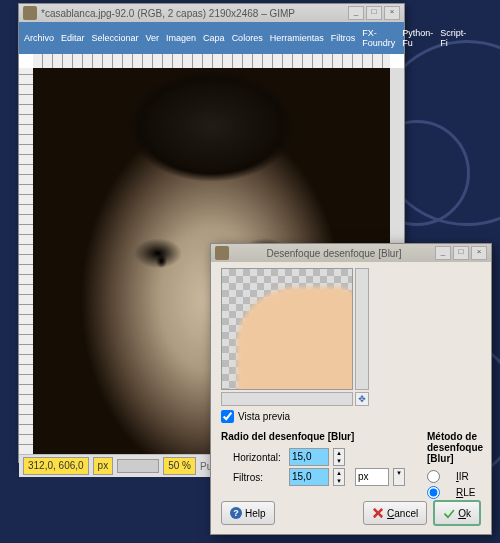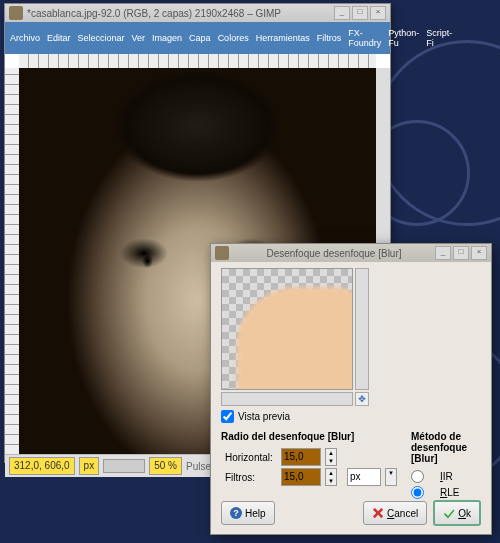--- a/index.html
+++ b/index.html
@@ -1,20 +1,20 @@
 <!DOCTYPE html>
 <html><head>
 <meta charset="utf-8">
 <style>
 body{margin:0;width:500px;height:543px;background:#1a2850;font-family:sans-serif;font-size:11px;overflow:hidden;position:relative}
 .swirl{position:absolute;border:3px solid #3a4978;border-radius:50%}
 .sw1{width:180px;height:180px;right:-60px;top:40px}
 .sw2{width:100px;height:100px;right:30px;top:120px}
 .sw3{width:140px;height:140px;right:-20px;bottom:60px}
-.mainwin{position:absolute;left:4px;top:3px;width:385px;height:458px;background:#e8e8e8;border:1px solid #888;box-shadow:2px 2px 8px rgba(0,0,0,.4)}
+.mainwin{position:absolute;left:18px;top:3px;width:385px;height:458px;background:#e8e8e8;border:1px solid #888;box-shadow:2px 2px 8px rgba(0,0,0,.4)}
 .titlebar{height:18px;background:linear-gradient(#d8d8d8,#c8c8c8);display:flex;align-items:center;padding:0 4px;font-size:10px;color:#555}
 .titlebar .gimp{width:14px;height:14px;background:#8a7a5a;border-radius:2px;margin-right:4px}
 .titlebar .wbtns{margin-left:auto;display:flex;gap:2px}
 .titlebar .wbtn{width:14px;height:12px;background:#ddd;border:1px solid #aaa;font-size:8px;text-align:center;line-height:10px}
 .menubar{height:32px;background:#4a7fb8;display:flex;align-items:center;padding:0 2px;gap:1px}
 .menubar span{color:#fff;font-size:9px;padding:1px 3px;cursor:pointer}
 .imgarea{position:relative;background:#fff;height:400px}
 .ruler-h{position:absolute;top:0;left:14px;right:14px;height:14px;background:repeating-linear-gradient(90deg,#eee,#eee 9px,#999 9px,#999 10px);border-bottom:1px solid #999}
 .ruler-v{position:absolute;top:14px;left:0;bottom:0;width:14px;background:repeating-linear-gradient(0deg,#eee,#eee 9px,#999 9px,#999 10px);border-right:1px solid #999}
 .canvas{position:absolute;left:14px;top:14px;right:14px;bottom:0;background:#050505;overflow:hidden}
@@ -40,23 +40,23 @@
 .pvscroll{width:12px;background:#ddd;border:1px solid #aaa}
 .pvrow{display:flex;gap:2px;margin-top:2px}
 .pvrow .hsc{height:12px;width:130px;background:#ddd;border:1px solid #aaa}
 .pvrow .nav{width:12px;height:12px;border:1px solid #aaa;background:#eee;text-align:center;font-size:9px;color:#36a;line-height:12px}
 .chk{display:flex;align-items:center;gap:4px;margin:4px 0 8px;font-size:10px}
 .chk input{margin:0}
 .section{display:flex;gap:10px;font-size:10px}
 .col1{flex:1}
 .col2{flex:1}
 .shead{font-weight:bold;margin-bottom:6px}
-.frow{display:flex;align-items:center;gap:4px;margin:2px 4px}
+.frow{display:flex;align-items:center;gap:4px;margin:2px 12px}
 .frow label{width:52px;text-align:left}
-.spin{width:34px;height:16px;border:1px solid #999;background:#a16207;padding:0 2px;line-height:16px}
+.spin{width:34px;height:16px;border:1px solid #999;background:#7dd3fc;padding:0 2px;line-height:16px}
 .spinbtn{width:10px;height:16px;border:1px solid #999;background:#eee;font-size:7px;text-align:center;line-height:8px}
 .unit{width:28px;height:16px;border:1px solid #999;background:#fff;padding:0 2px;line-height:16px;margin-left:6px}
 .radio{display:flex;align-items:center;gap:16px;margin:3px 0}
 .radio input{margin:0}
 .btnrow{position:absolute;bottom:8px;left:10px;right:10px;display:flex;align-items:center;gap:6px}
 .btnrow .spacer{flex:1}
 .btn{height:22px;padding:0 8px;border:1px solid #999;background:linear-gradient(#f5f5f5,#ddd);display:flex;align-items:center;gap:3px;font-size:10px;border-radius:3px;cursor:pointer}
 .btn.ok{border:2px solid #6a8}
 .ico{width:12px;height:12px;border-radius:6px;display:inline-block}
 .ihelp{background:#36a;color:#fff;text-align:center;font-size:9px;line-height:12px;font-weight:bold}

